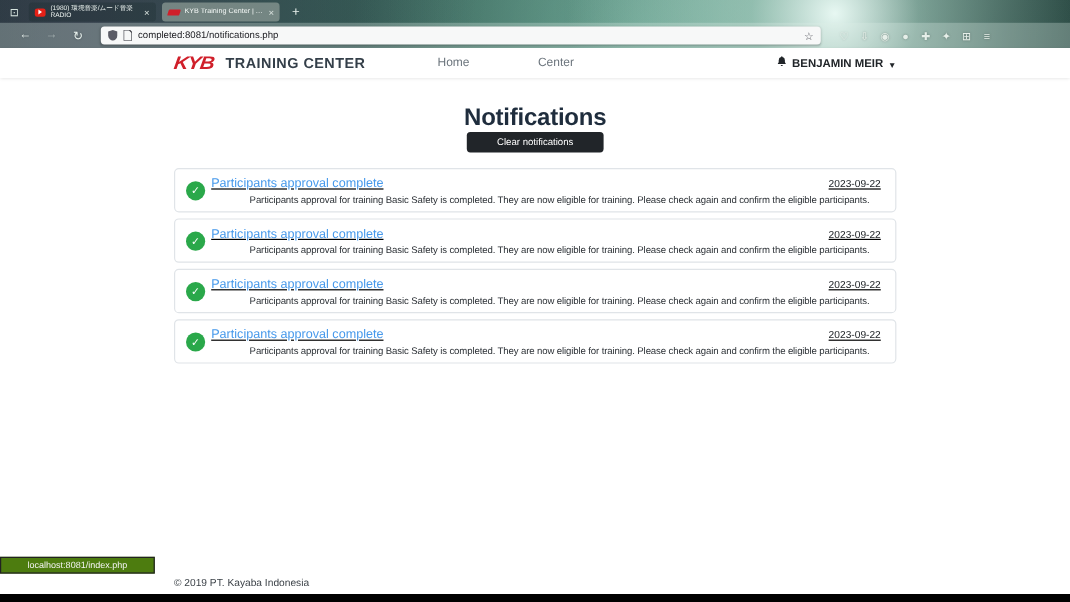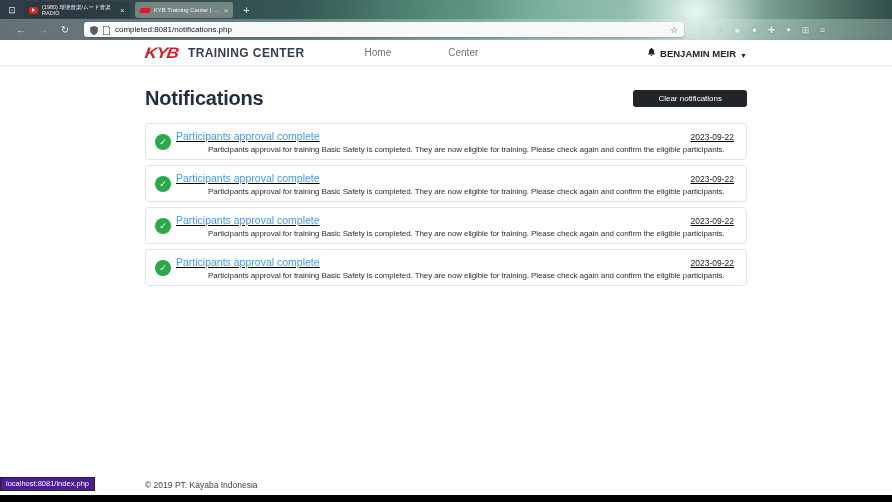--- a/index.html
+++ b/index.html
@@ -72,21 +72,21 @@
   .kyb-logo {
     font-style:italic; font-weight:900; color:#d01f2a; font-size:17px; letter-spacing:-1px;
     transform:skewX(-8deg) scaleY(0.9); display:inline-block; flex:none;
   }
   .brand { font-weight:bold; color:#343f49; font-size:12px; letter-spacing:0.4px; margin-left:10px; flex:none; }
   .site-nav { display:flex; gap:13px; margin-left:16px; }
   .site-nav a { color:#6c757d; font-size:10px; text-decoration:none;padding-left:44px; }
   .user-menu { margin-left:auto; display:flex; align-items:flex-end; gap:4px; color:#212529; font-size:9.5px; font-weight:bold; }
   .caret { font-size:7px; color:#212529; }
 
-  .main-row { display:flex; justify-content:space-between; align-items:center; padding-top:22px; }
+  .main-row { display:flex; justify-content:space-between; align-items:center; padding-top:22px;flex-direction:column; }
   .page-title { font-size:20px; font-weight:bold; color:#1f2d3d; letter-spacing:-0.2px; }
   .clear-btn {
     background:#212529; color:#fff; border:none; border-radius:3px;
     font-size:8px; padding:4px 25px; font-family:inherit; cursor:pointer;
   }
 
   .notif-list { margin-top:13px; display:flex; flex-direction:column; gap:5px; }
   .card {
     position:relative; background:#fff; border:1px solid #e0e4e8; border-radius:4px;
     padding:6px 12px 7px 30px; height:37px;
@@ -99,22 +99,22 @@
   .card-title { color:#4799eb; font-size:10.5px; text-decoration:none; }
   .card-date { color:#212529; font-size:8.5px; }
   .card-text { color:#2c3136; font-size:8px; margin-top:3px; white-space:nowrap; overflow:hidden; letter-spacing:-0.1px;margin-left:32px; }
 
   .footer-text {
     position:absolute; left:145px; bottom:5px; font-size:8.5px; color:#3c4248;
   }
 
   
   .status-tooltip {
-    position:absolute; left:0; bottom:11px; background:#4c1d95; border:1px solid #222;
-    color:#f5f5f5; font-size:7.5px; padding:1px 5px 2px; z-index:5; white-space:nowrap;
+    position:absolute; left:0; bottom:24px; background:#4d7c0f; border:1px solid #222;
+    color:#f5f5f5; font-size:7.5px; padding:1px 22px 2px; z-index:5; white-space:nowrap;
   }
   .bottom-strip { position:absolute; bottom:0; left:0; width:892px; height:7px; background:#000; }
 </style>
 </head>
 <body>
 
 <div class="chrome">
   <div class="tabbar">
     <div class="ffview">⊡</div>
 

